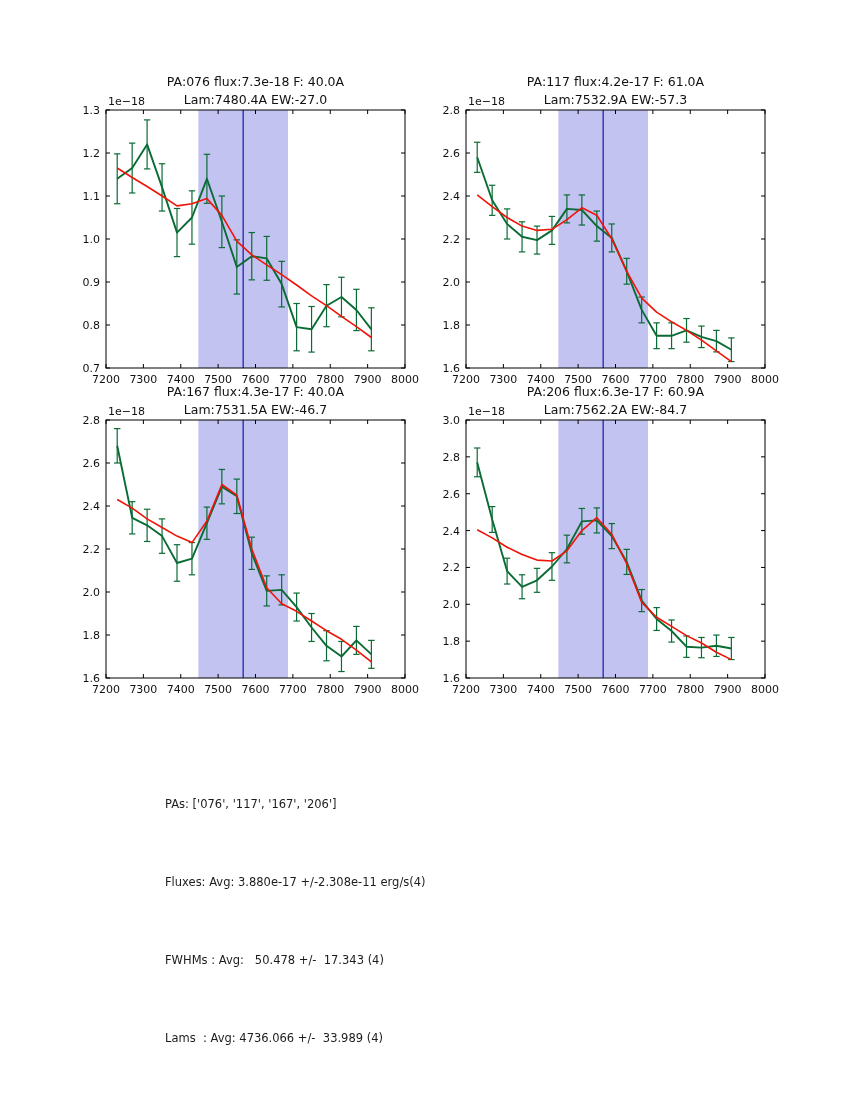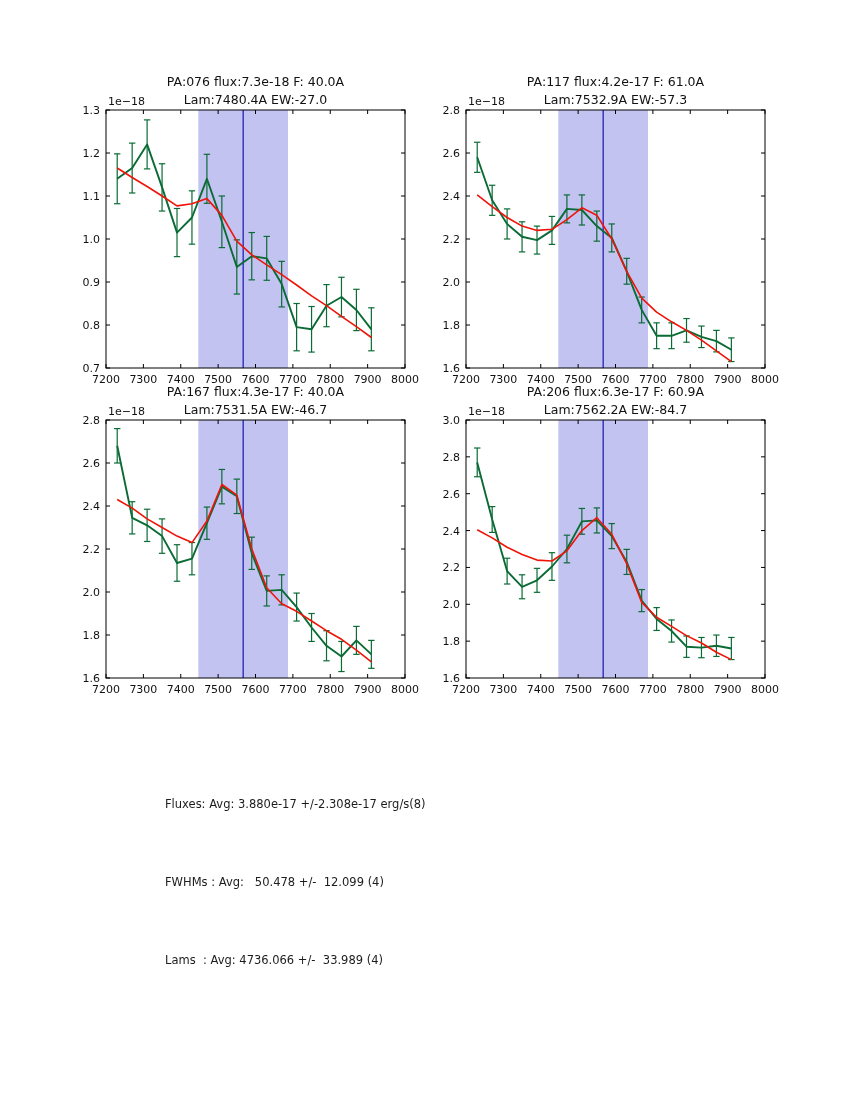--- a/index.html
+++ b/index.html
@@ -497,19 +497,20 @@
           <text x="40" y="80.85714285714289" text-anchor="end">2.8</text>
           <text x="40" y="44" text-anchor="end">3.0</text>
         </g>
         <text x="48" y="35" font-size="11px" fill="#111111">1e−18</text>
         <text x="195.5" y="16" text-anchor="middle" font-size="12.5px" fill="#111111">PA:206 flux:6.3e-17 F: 60.9A</text>
         <text x="195.5" y="34" text-anchor="middle" font-size="12.5px" fill="#111111">Lam:7562.2A EW:-84.7</text>
       </svg>
   </div>
 
   <div class="summary">
-    <div class="sline">Fluxes: Avg: 3.880e-17 +/-2.308e-17 erg/s(8)</div>
-    <div class="sline">FWHMs : Avg:   50.478 +/-  12.099 (4)</div>
+    <div class="sline">PAs: ['076', '117', '167', '206']</div>
+    <div class="sline">Fluxes: Avg: 3.880e-17 +/-2.308e-11 erg/s(4)</div>
+    <div class="sline">FWHMs : Avg:   50.478 +/-  17.343 (4)</div>
     <div class="sline">Lams  : Avg: 4736.066 +/-  33.989 (4)</div>
     
     
   </div>
 </div>
 
 </body></html>

